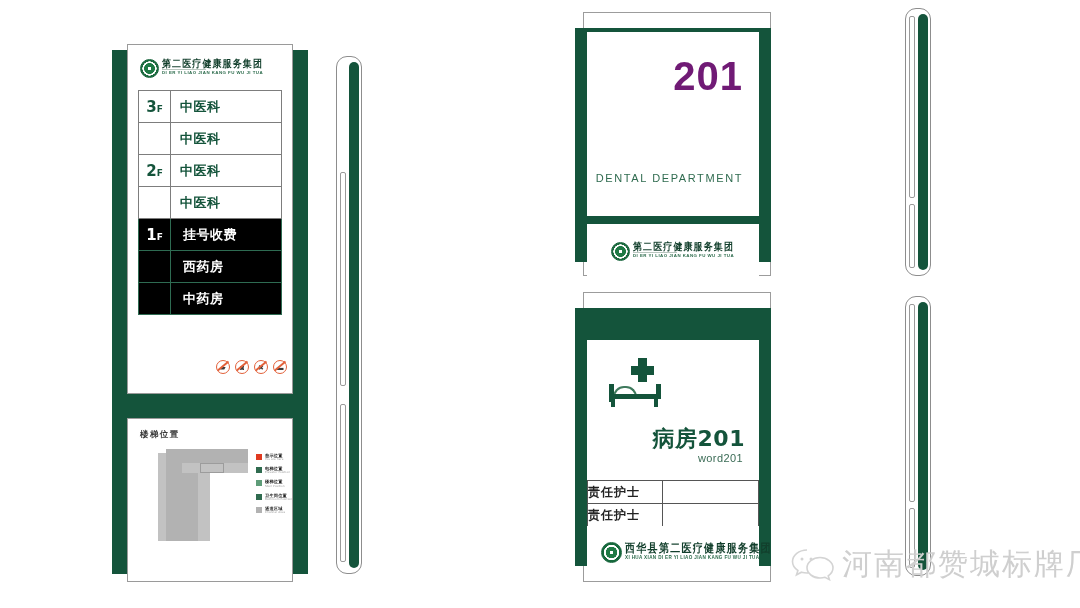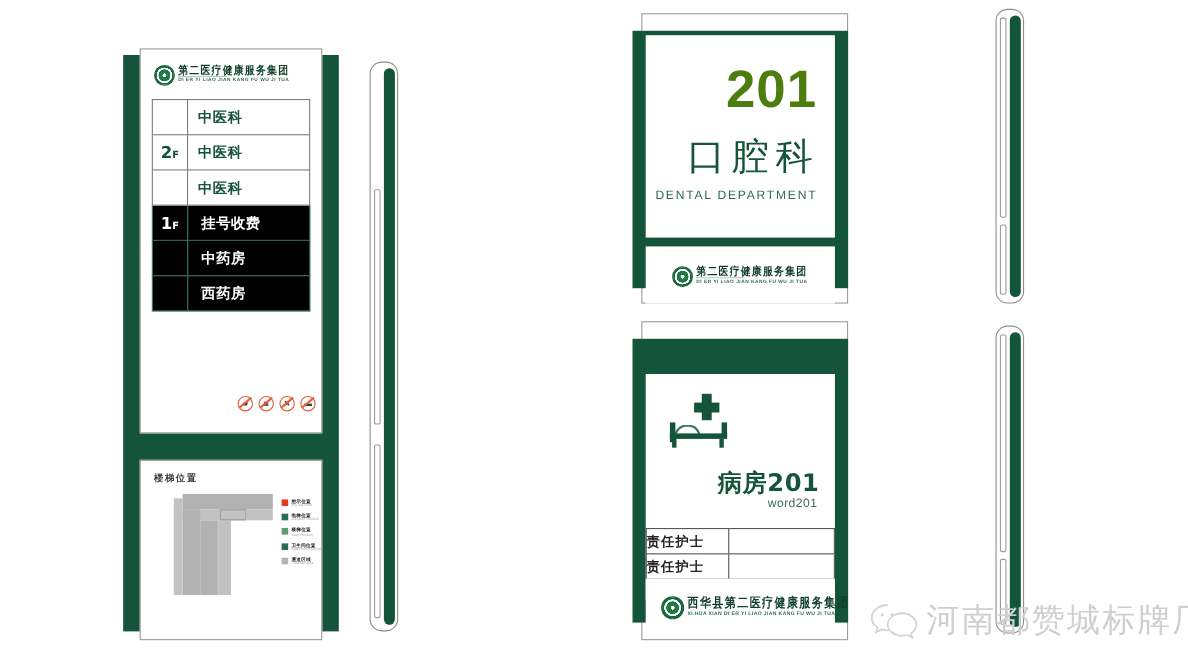--- a/index.html
+++ b/index.html
@@ -103,21 +103,21 @@
     position:absolute;left:4px;width:6px;border:1px solid #9a9a9a;background:#fff;
     box-sizing:border-box;border-radius:2px;
   }
 
   
   #dental{left:575px;top:12px;width:196px;height:262px;}
   #dental .backplate{position:absolute;left:8px;top:0;width:186px;height:262px;border:1px solid #9c9c9c;background:#fff;}
   #dental .gframe{position:absolute;left:0;top:16px;width:196px;height:234px;background:#14543b;}
   #dental .face{position:absolute;left:12px;top:4px;width:172px;height:184px;background:#ffffff;}
   #dental .footer{position:absolute;left:12px;top:196px;width:172px;height:52px;background:#ffffff;}
-  .d-num{position:absolute;right:16px;top:22px;font-size:48px;font-weight:bold;color:#4d7c0f;letter-spacing:1px;}
+  .d-num{position:absolute;right:16px;top:22px;font-size:40px;font-weight:bold;color:#701a75;letter-spacing:1px;}
   .d-cn{position:absolute;right:14px;top:88px;font-size:34px;font-weight:normal;color:#14543b;letter-spacing:6px;font-family:"DejaVu Sans",sans-serif;}
   .d-en{position:absolute;right:16px;top:140px;font-size:11px;color:#2f6b4f;letter-spacing:1.6px;font-weight:normal;}
 
   .brandbar2{position:absolute;left:24px;top:16px;width:134px;height:20px;}
 
   
   #ward{left:575px;top:292px;width:196px;height:288px;}
   #ward .backplate{position:absolute;left:8px;top:0;width:186px;height:288px;border:1px solid #9c9c9c;background:#fff;}
   #ward .gframe{position:absolute;left:0;top:16px;width:196px;height:258px;background:#14543b;}
   #ward .face{position:absolute;left:12px;top:4px;width:172px;height:206px;background:#ffffff;margin-top:28px;}
@@ -181,42 +181,46 @@
       <div class="brandbar">
         <div class="brand-logo"></div>
         <div class="brand-rule"></div>
         <div class="brand-cn">第二医疗健康服务集团</div>
         <div class="brand-py">DI ER YI LIAO JIAN KANG FU WU JI TUA</div>
       </div>
 
       <table class="dirtable">
         <tbody id="dir-body">
             <tr>
+              <td class="fl">3<sub>F</sub></td>
+              <td class="nm">中医科</td>
+            </tr>
+            <tr>
               <td class="fl"></td>
               <td class="nm">中医科</td>
             </tr>
             <tr>
               <td class="fl">2<sub>F</sub></td>
               <td class="nm">中医科</td>
             </tr>
             <tr>
               <td class="fl"></td>
               <td class="nm">中医科</td>
             </tr>
             <tr class="dark">
               <td class="fl">1<sub>F</sub></td>
               <td class="nm">挂号收费</td>
             </tr>
             <tr class="dark">
               <td class="fl"></td>
-              <td class="nm">中药房</td>
+              <td class="nm">西药房</td>
             </tr>
             <tr class="dark">
               <td class="fl"></td>
-              <td class="nm">西药房</td>
+              <td class="nm">中药房</td>
             </tr>
           </tbody>
       </table>
 
       <div class="noicons">
         <div class="noicon">
             <i>▰</i>
           </div>
         <div class="noicon">
             <i>◙</i>
@@ -289,21 +293,20 @@
     <div class="prof-green"></div>
     <div class="prof-slot" style="top:116px;height:214px;"></div>
     <div class="prof-slot" style="top:348px;height:158px;"></div>
   </div>
 
   <div class="abs" id="dental">
     <div class="backplate"></div>
     <div class="gframe">
       <div class="face">
         <div class="d-num">201</div>
-        <div class="d-cn">口腔科</div>
         <div class="d-en">DENTAL DEPARTMENT</div>
       </div>
       <div class="footer">
         <div class="brandbar brandbar2">
           <div class="brand-logo"></div>
           <div class="brand-rule"></div>
           <div class="brand-cn">第二医疗健康服务集团</div>
           <div class="brand-py">DI ER YI LIAO JIAN KANG FU WU JI TUA</div>
         </div>
       </div>

